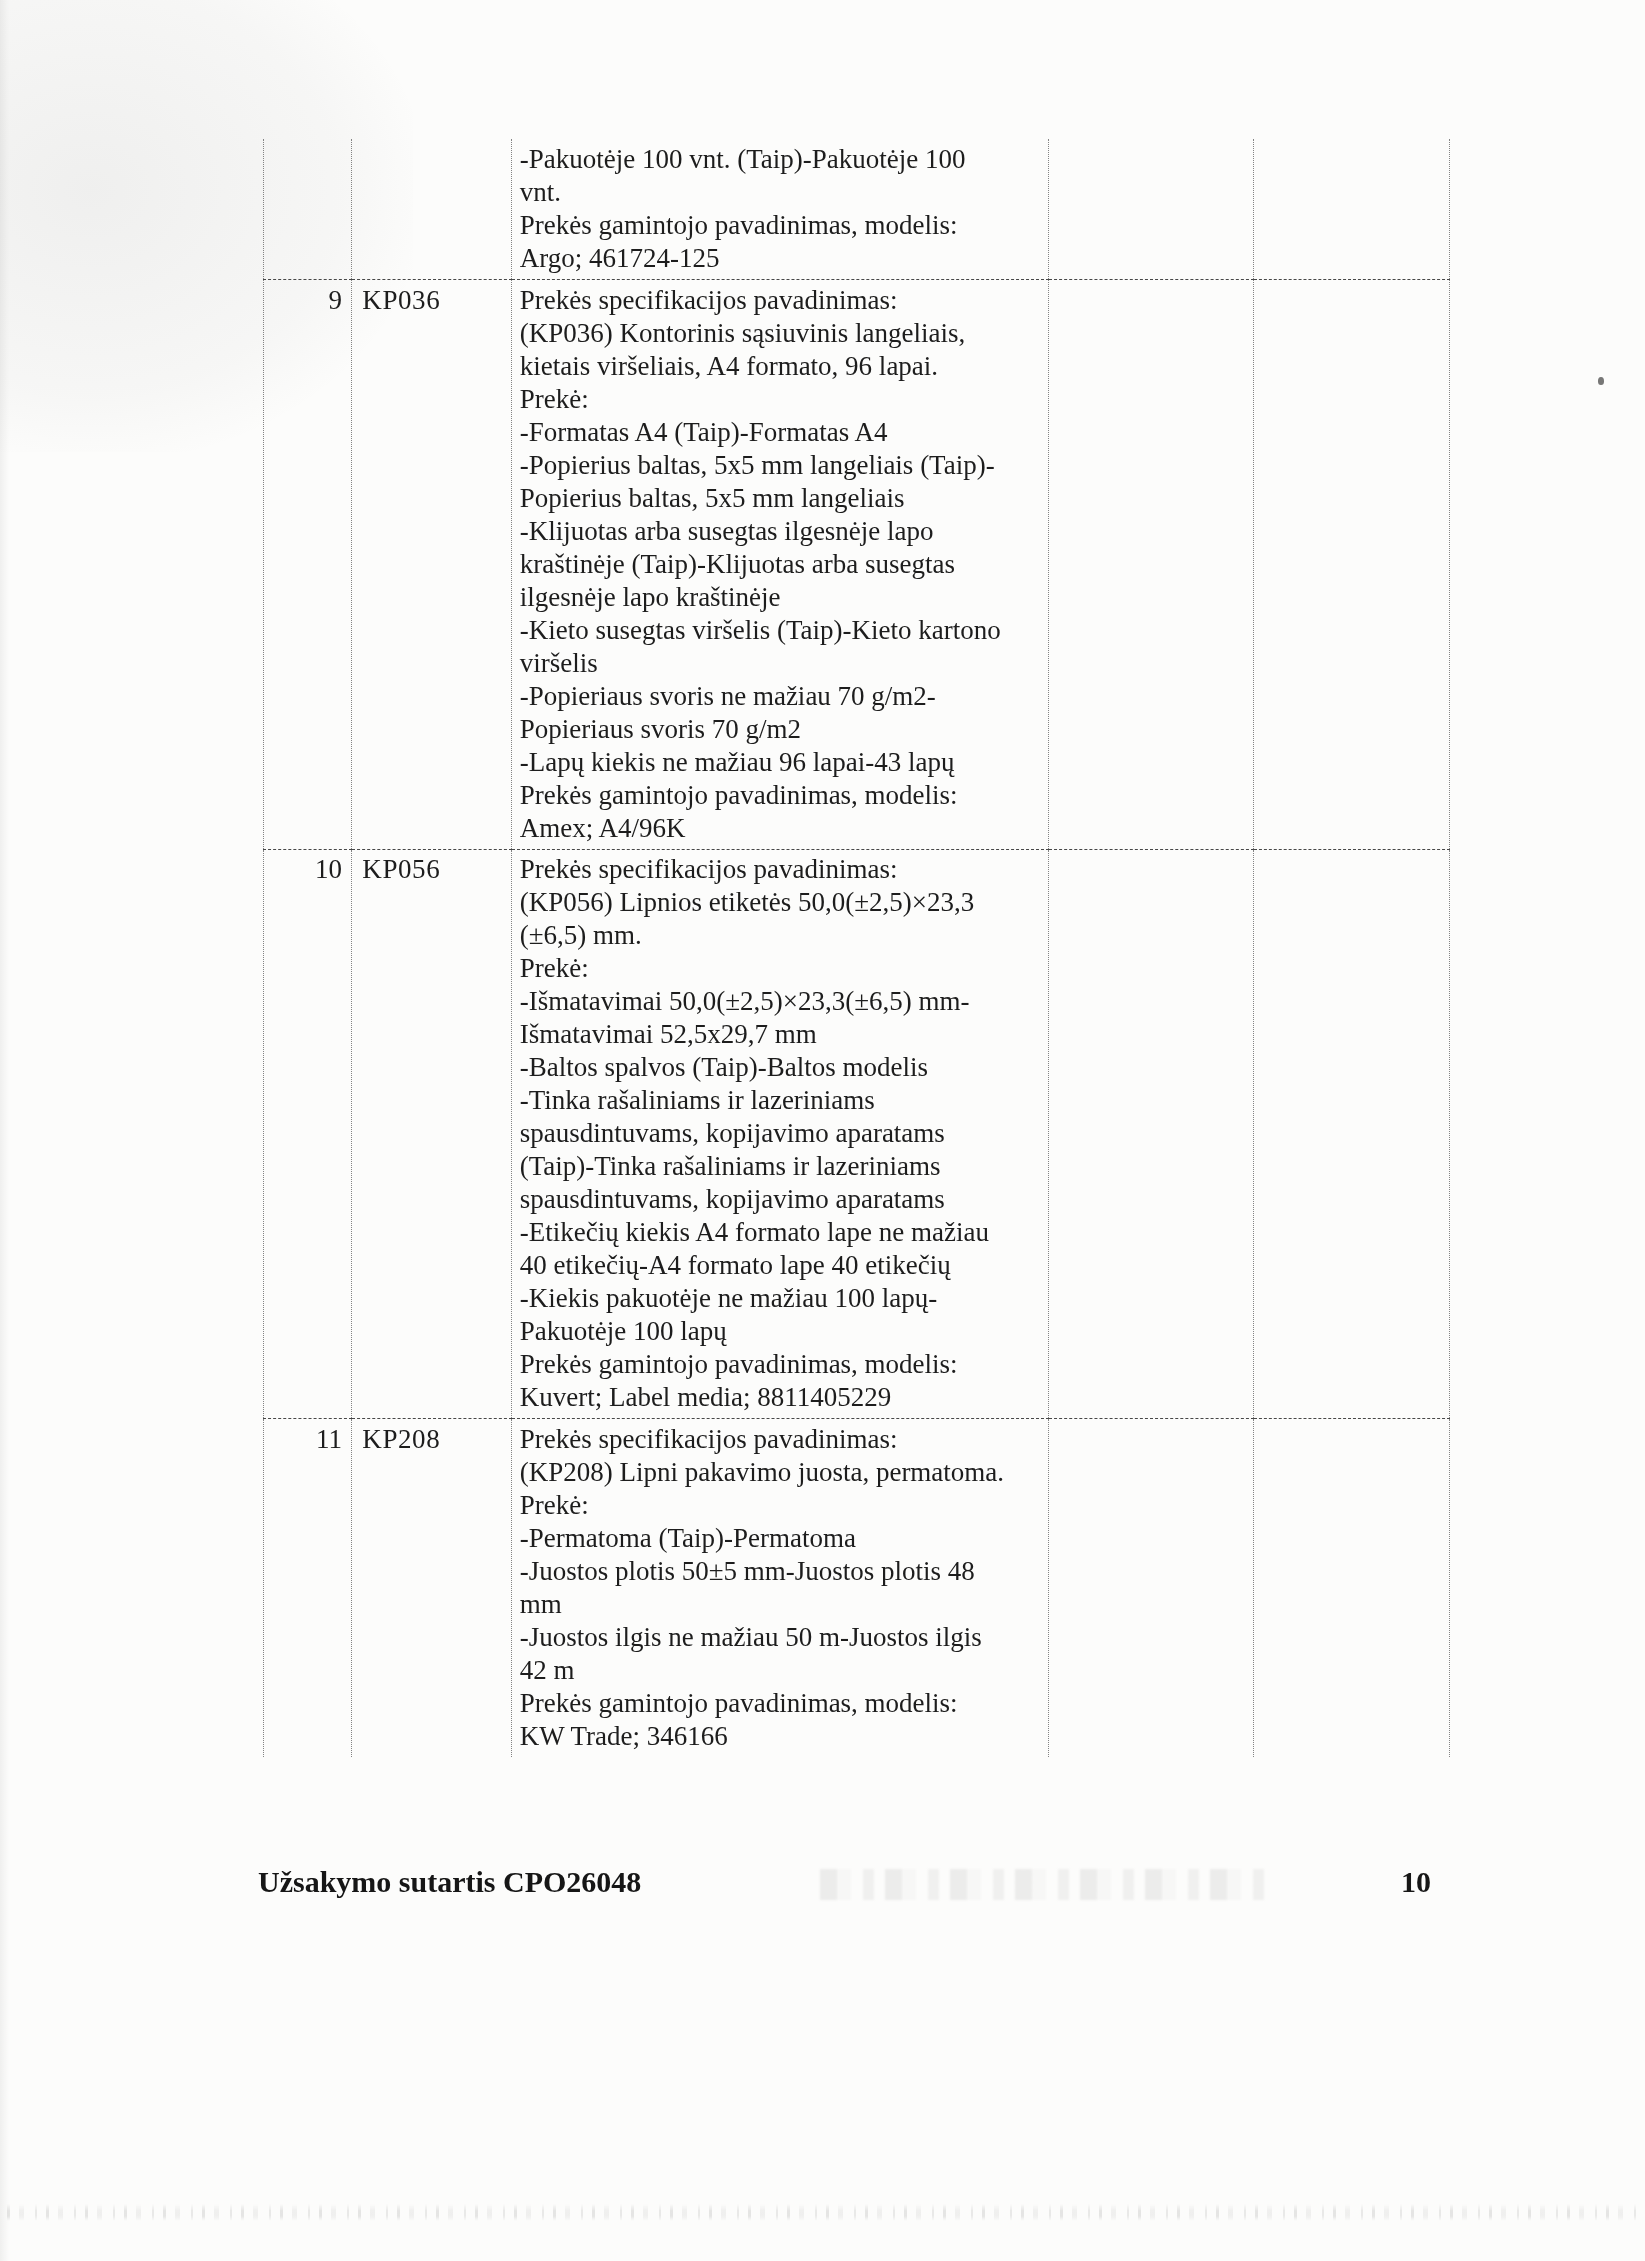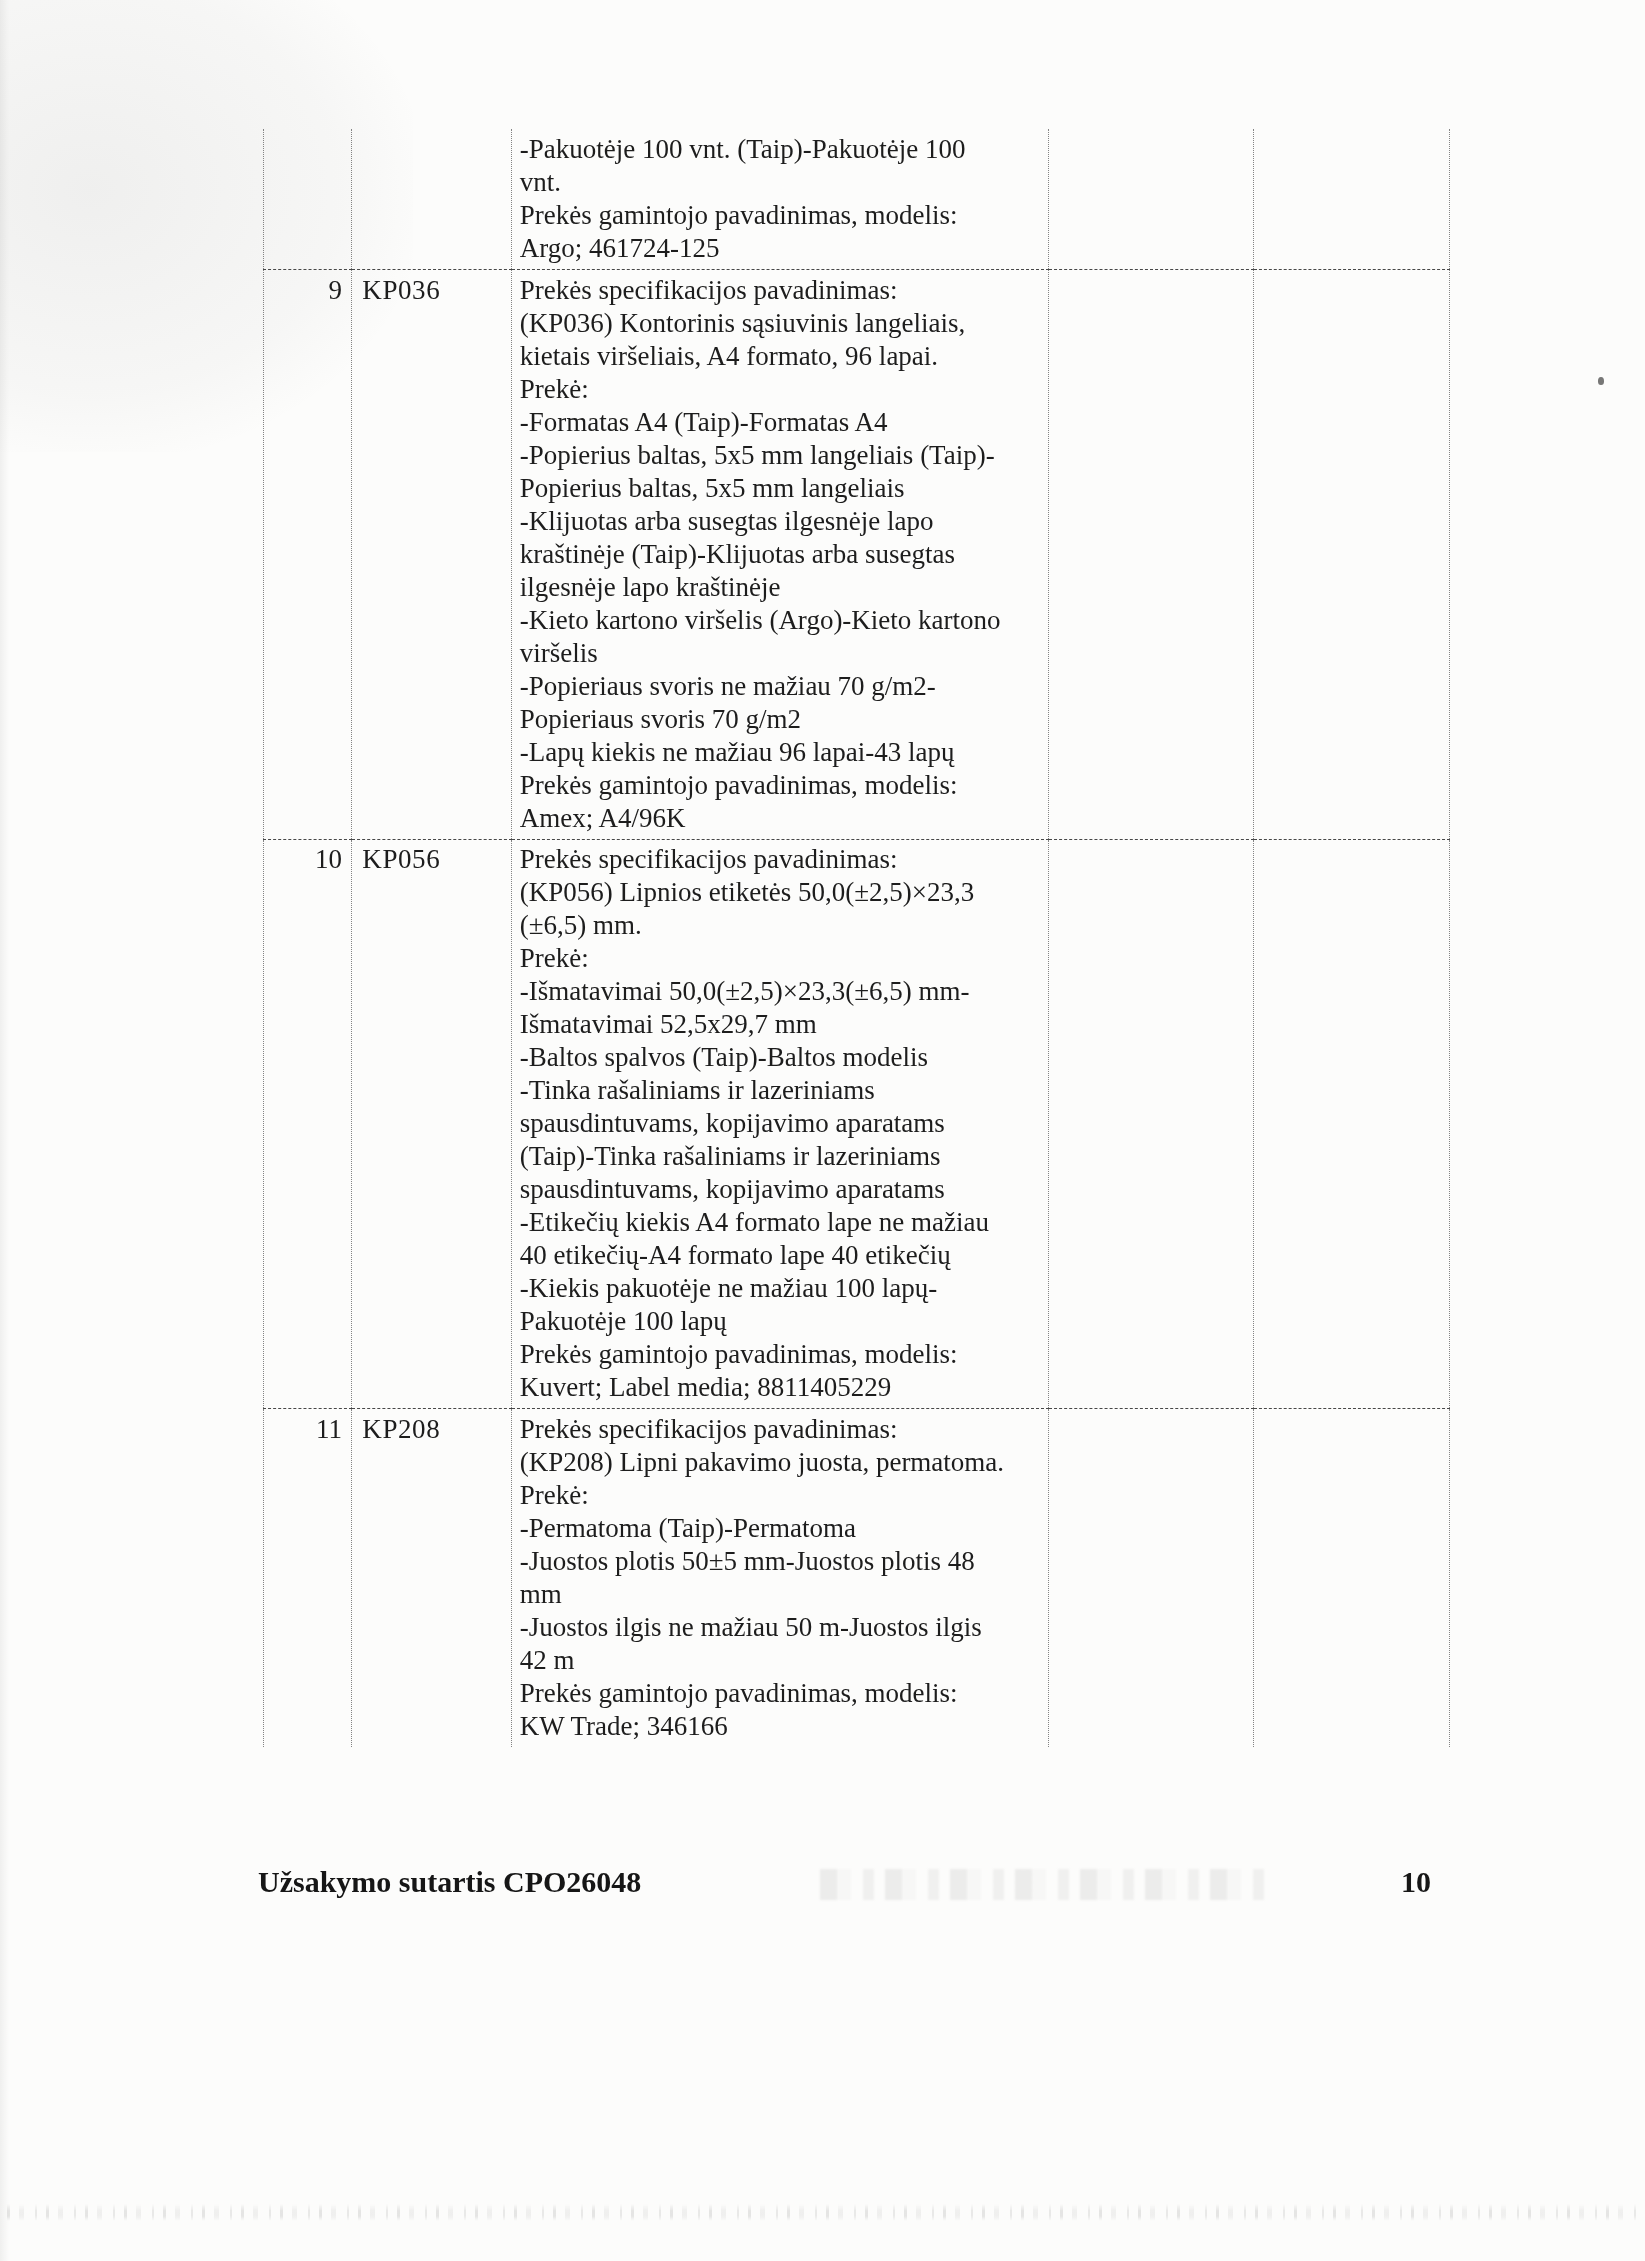--- a/index.html
+++ b/index.html
@@ -60,21 +60,21 @@
     width: 5.8px; height: 7.7px;
     background: #555;
     border-radius: 50%;
     opacity: 0.8;
   }
 
   
   table.spec-table {
     position: absolute;
     left: 263px;
-    top: 129px;
+    top: 139px;
     width: 1185px;
     border-collapse: collapse;
     table-layout: fixed;
   }
   table.spec-table td {
     vertical-align: top;
     border-left: 1.3px dotted #838383;
     font-size: 27px;
     line-height: 33px;
   }
@@ -150,21 +150,21 @@
           <div class="spec-line">Prekės specifikacijos pavadinimas:</div>
           <div class="spec-line">(KP036) Kontorinis sąsiuvinis langeliais,</div>
           <div class="spec-line">kietais viršeliais, A4 formato, 96 lapai.</div>
           <div class="spec-line">Prekė:</div>
           <div class="spec-line">-Formatas A4 (Taip)-Formatas A4</div>
           <div class="spec-line">-Popierius baltas, 5x5 mm langeliais (Taip)-</div>
           <div class="spec-line">Popierius baltas, 5x5 mm langeliais</div>
           <div class="spec-line">-Klijuotas arba susegtas ilgesnėje lapo</div>
           <div class="spec-line">kraštinėje (Taip)-Klijuotas arba susegtas</div>
           <div class="spec-line">ilgesnėje lapo kraštinėje</div>
-          <div class="spec-line">-Kieto kartono viršelis (Argo)-Kieto kartono</div>
+          <div class="spec-line">-Kieto susegtas viršelis (Taip)-Kieto kartono</div>
           <div class="spec-line">viršelis</div>
           <div class="spec-line">-Popieriaus svoris ne mažiau 70 g/m2-</div>
           <div class="spec-line">Popieriaus svoris 70 g/m2</div>
           <div class="spec-line">-Lapų kiekis ne mažiau 96 lapai-43 lapų</div>
           <div class="spec-line">Prekės gamintojo pavadinimas, modelis:</div>
           <div class="spec-line">Amex; A4/96K</div>
         </td>
         <td></td>
         <td></td>
       </tr>

